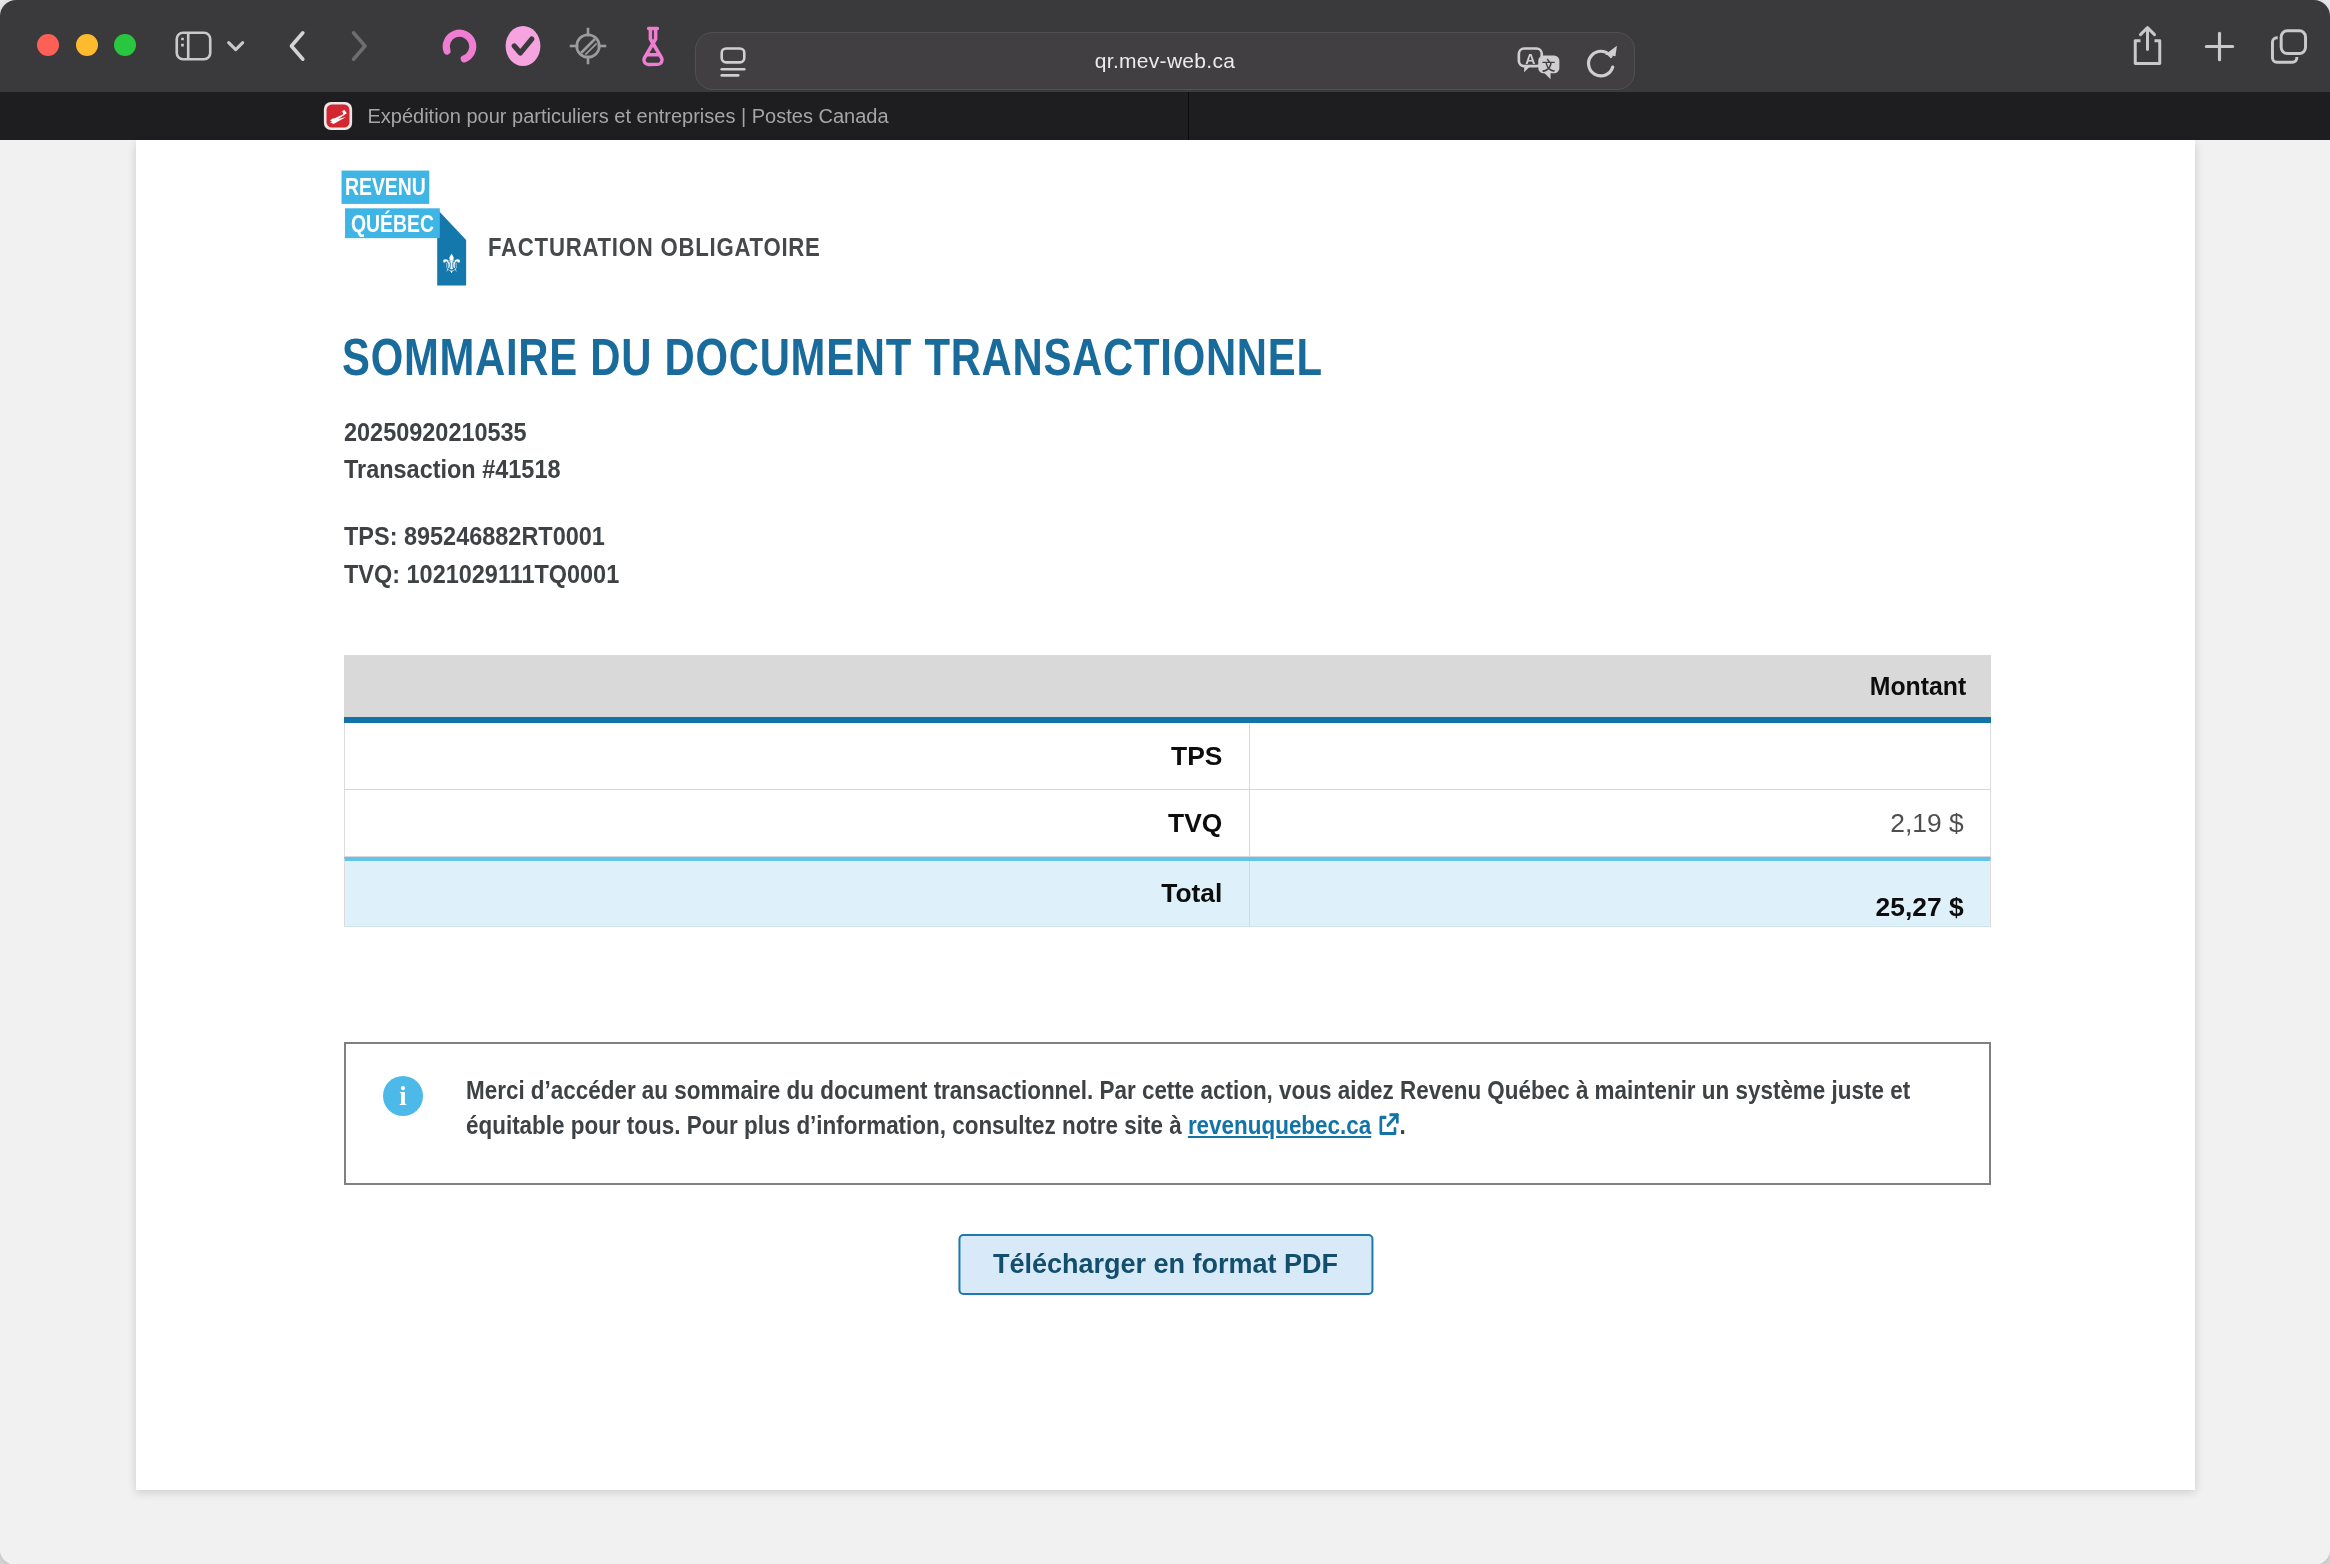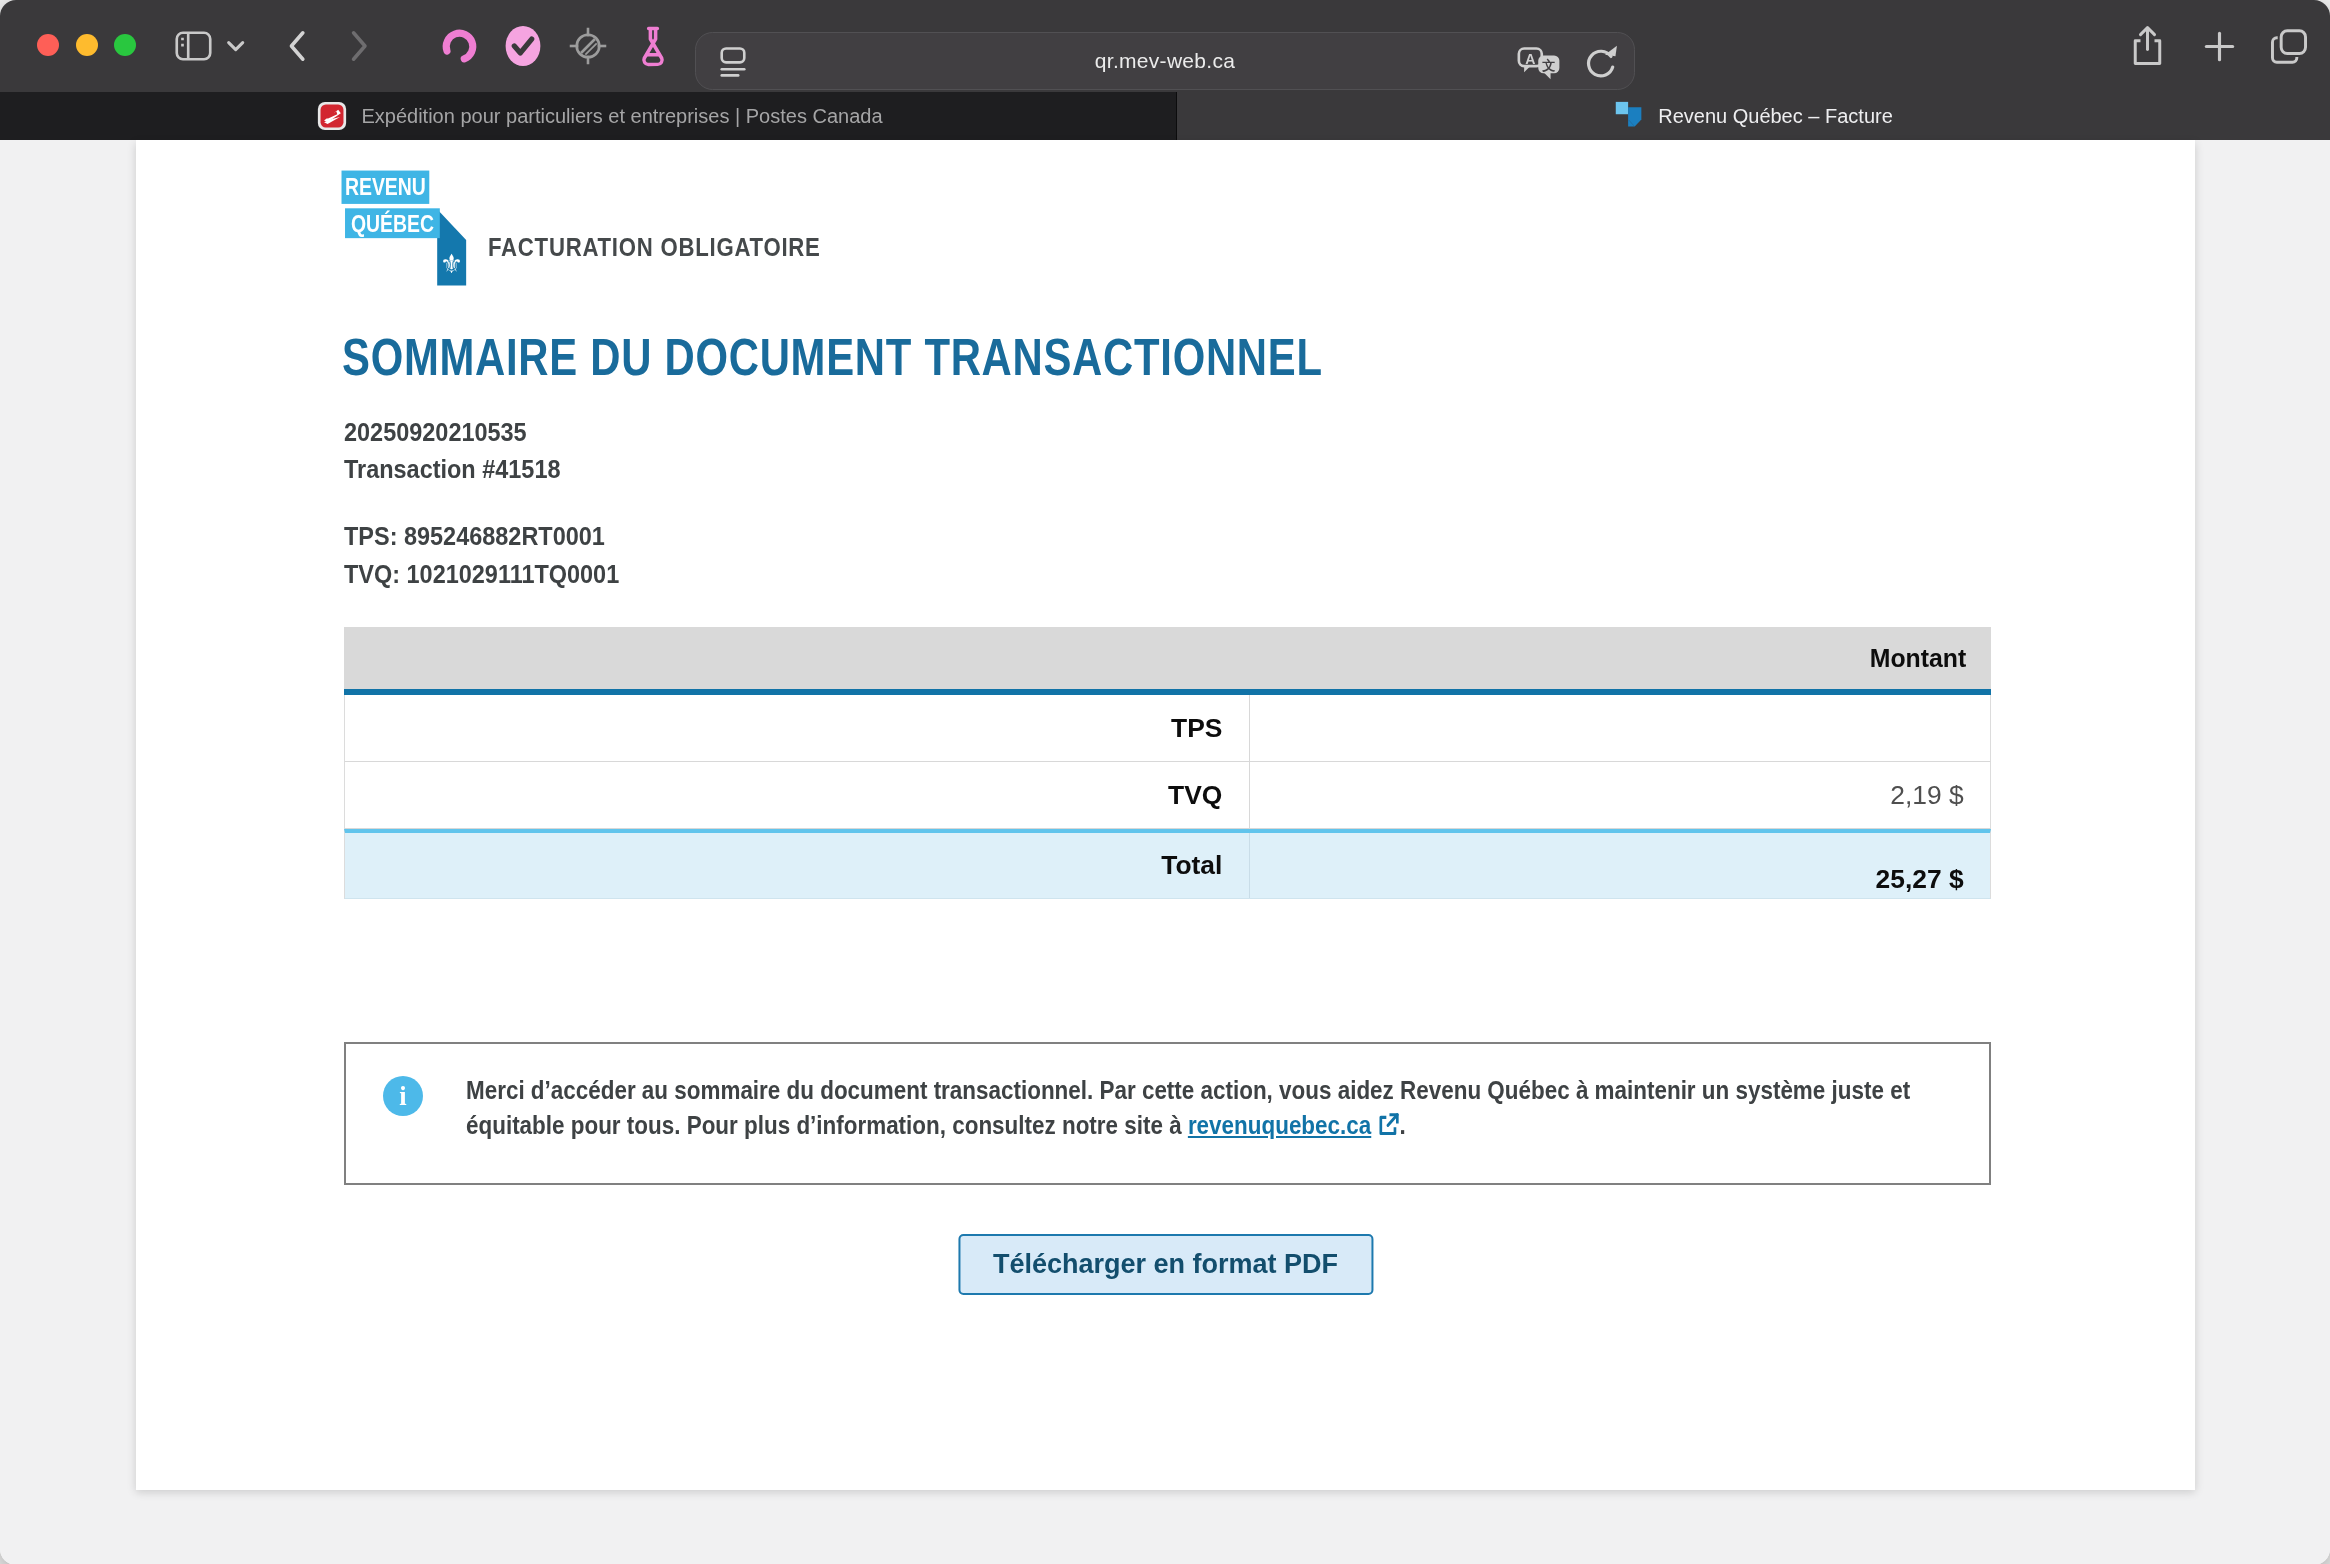--- a/index.html
+++ b/index.html
@@ -36,21 +36,21 @@
 
   .pg-title { position:absolute; left:206px; top:188px; font-size:51px; font-weight:700; color:#196b9b;
               transform:scaleX(.82); transform-origin:left center; white-space:nowrap; letter-spacing:0.9px; }
 
   .meta { position:absolute; left:208px; font-size:25.5px; font-weight:700; color:#3e4244;
           transform:scaleX(.92); transform-origin:left center; white-space:nowrap; }
 
   
   .amt-table { position:absolute; left:208px; top:487px; width:1647px; }
   .thead { height:68px; background:#d9d9d9; border-bottom:6.2px solid #1173a7;
-           display:flex; align-items:center; justify-content:flex-end; }
+           display:flex; align-items:center; justify-content:flex-end;margin-top:28px; }
   .thead span { font-size:26.4px; font-weight:700; color:#0d0d0d; padding-right:26.4px; transform:scaleX(.94); transform-origin:right center; }
   .trow { display:flex; height:67px; border-bottom:1.8px solid #d8d8d8; border-left:0.9px solid #dcdcdc; border-right:0.9px solid #dcdcdc; background:#fff; }
   .tcell-label { width:55%; display:flex; align-items:center; justify-content:flex-end; padding-right:26.4px;
                  border-right:1.8px solid #d8d8d8; font-size:26.4px; font-weight:700; color:#0d0d0d; }
   .tcell-value { flex:1; display:flex; align-items:center; justify-content:flex-end; padding-right:26.4px;
                  font-size:26.4px; color:#4f4f4f; }
   .trow.total { height:70px; background:#def0f9; border-top:4.4px solid #61c4ec; border-bottom:0.9px solid #cfe4ee; }
   .trow.total .tcell-label { border-right:1.8px solid #c9dde8; }
   .trow.total .tcell-value { font-weight:700; color:#0d0d0d;margin-top:28px; }
 
@@ -189,28 +189,20 @@
     <div class="tab inactive">
       <svg width="30" height="30" viewBox="0 0 34 34">
         <rect x="1" y="1" width="32" height="32" rx="8" fill="#e8e8e8"></rect>
         <rect x="4" y="4" width="26" height="26" rx="6" fill="#d22630"></rect>
         <polygon points="8,22 24,10 27,14 12,24" fill="#ffffff"></polygon>
         <polygon points="10,17 22,12 23,15 12,20" fill="#d22630"></polygon>
         <polygon points="8,24 18,20 26,18 12,26" fill="#ffffff"></polygon>
       </svg>
       <span class="title">Expédition pour particuliers et entreprises | Postes Canada</span>
     </div>
-    <div class="tab active">
-      <svg width="30" height="32" viewBox="0 0 34 36">
-        <rect x="2" y="2" width="14" height="14" fill="#6cc5ee"></rect>
-        <polygon points="16,8 31,8 31,22 23.5,30 16,22" fill="#1b7fc0"></polygon>
-        <polygon points="16,22 23.5,30 16,30" fill="#1b7fc0"></polygon>
-      </svg>
-      <span class="title">Revenu Québec – Facture</span>
-    </div>
   </div>
 
   <div class="content">
     <div class="pagecard">
 
       <svg class="rq-logo" width="158" height="132" viewBox="0 0 180 150">
         <polygon points="113,49 146,84 146,136 113,136" fill="#1478ad"></polygon>
         <text x="129.5" y="122" font-size="30" fill="#ffffff" text-anchor="middle" font-family="DejaVu Sans, sans-serif">⚜</text>
         <rect x="4" y="5" width="100" height="38" fill="#3fb5e5"></rect>
         <text x="54" y="33" font-size="27" font-weight="bold" fill="#ffffff" text-anchor="middle" font-family="Liberation Sans, sans-serif" transform="scale(0.82,1)" transform-origin="54 0">REVENU</text>

